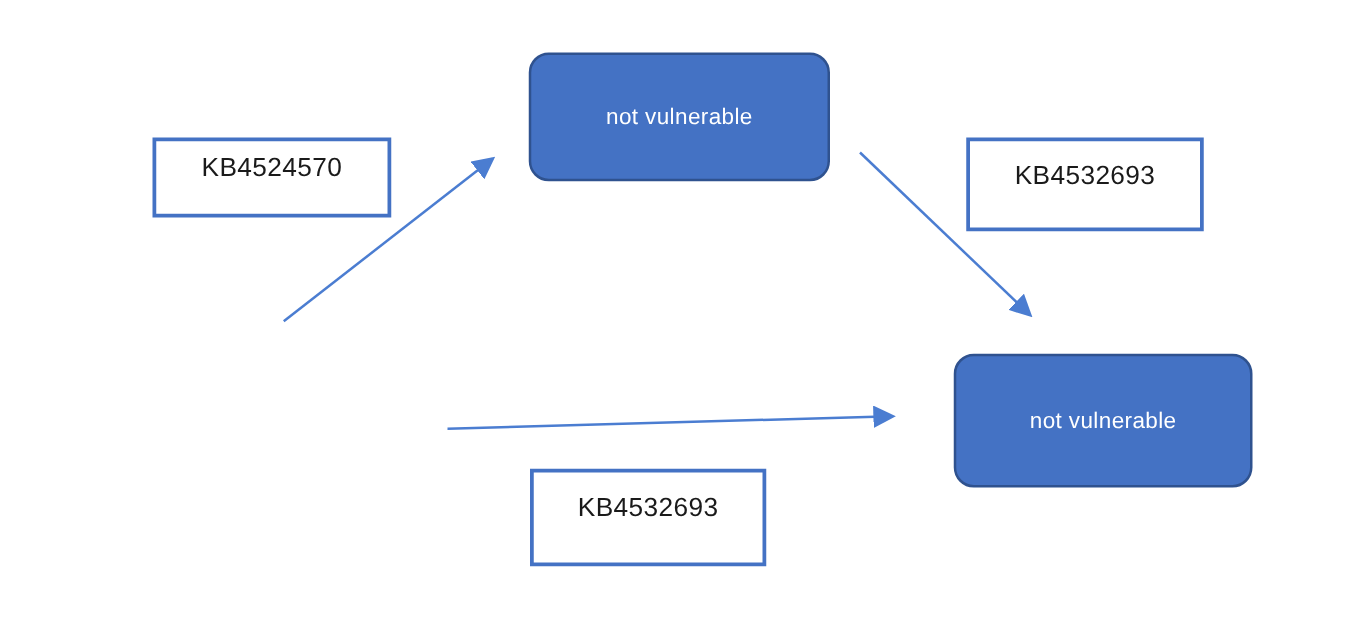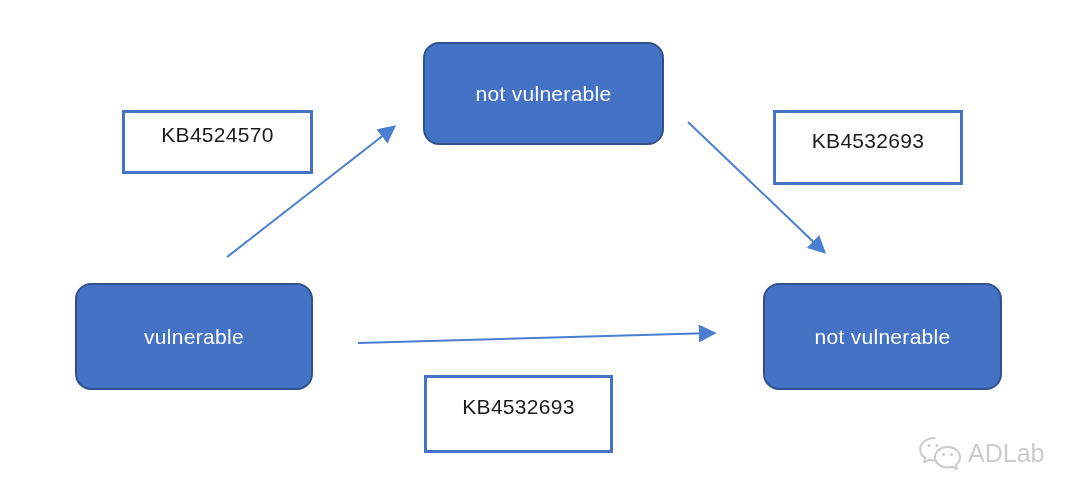--- a/index.html
+++ b/index.html
@@ -23,21 +23,21 @@
   }
   .node {
     position: absolute;
     background: #4472C4;
     border: 2px solid #2F528F;
     border-radius: 16px;
     color: #ffffff;
     display: flex;
     align-items: center;
     justify-content: center;
-    font-size: 21px;
+    font-size: 18px;
     box-sizing: border-box;
     letter-spacing: 0.3px;
   }
   .node-vulnerable      { left: 75px;  top: 283px; width: 238px; height: 107px; }
   .node-nv-top          { left: 423px; top: 42px;  width: 241px; height: 103px; }
   .node-nv-right        { left: 763px; top: 283px; width: 239px; height: 107px; }
 
   .kb-label {
     position: absolute;
     background: #ffffff;
@@ -78,47 +78,31 @@
     <defs>
       <marker id="arrowhead" viewBox="0 0 10 10" refX="8.5" refY="5" markerWidth="9" markerHeight="9" orient="auto-start-reverse">
         <path d="M0,0 L10,5 L0,10 z" fill="#4B7DD1"></path>
       </marker>
     </defs>
     <line x1="227" y1="257" x2="394" y2="127" stroke="#4B7DD1" stroke-width="2" marker-end="url(#arrowhead)"></line>
     <line x1="688" y1="122" x2="824" y2="252" stroke="#4B7DD1" stroke-width="2" marker-end="url(#arrowhead)"></line>
     <line x1="358" y1="343" x2="714" y2="333" stroke="#4B7DD1" stroke-width="2" marker-end="url(#arrowhead)"></line>
   </svg>
 
-  <div class="node node-vulnerable">
-    <span>vulnerable</span>
-  </div>
   <div class="node node-nv-top">
     <span>not vulnerable</span>
   </div>
   <div class="node node-nv-right">
     <span>not vulnerable</span>
   </div>
 
   <div class="kb-label kb-1">
     <span>KB4524570</span>
   </div>
   <div class="kb-label kb-2">
     <span>KB4532693</span>
   </div>
   <div class="kb-label kb-3">
     <span>KB4532693</span>
   </div>
 
-  <div class="watermark">
-    <span>
-      <svg width="44" height="34" viewBox="0 0 44 34" fill="none">
-        <path d="M16.5 2 C8.6 2 2.2 7 2.2 13.2 c0 3.5 2 6.6 5.1 8.7 L6 26.4 l5.1-2.7 c1.7.5 3.5.7 5.4.7 .5 0 1 0 1.5-.1" stroke="#cbcbcb" stroke-width="2" stroke-linecap="round" stroke-linejoin="round"></path>
-        <path d="M29.5 11 c-7 0-12.6 4.6-12.6 10.2 0 5.6 5.6 10.2 12.6 10.2 1.7 0 3.3-.3 4.8-.8 l4.7 2.4-1.2-4.3 c2.6-1.9 4.2-4.6 4.2-7.5 C42 15.6 36.5 11 29.5 11 z" stroke="#cbcbcb" stroke-width="2" stroke-linejoin="round"></path>
-        <circle cx="11" cy="9.5" r="1.5" fill="#cbcbcb"></circle>
-        <circle cx="19" cy="9.5" r="1.5" fill="#cbcbcb"></circle>
-        <circle cx="25.5" cy="18.5" r="1.5" fill="#cbcbcb"></circle>
-        <circle cx="33.5" cy="18.5" r="1.5" fill="#cbcbcb"></circle>
-      </svg>
-    </span>
-    <span>ADLab</span>
-  </div>
 
 </div>
 
 </body></html>

